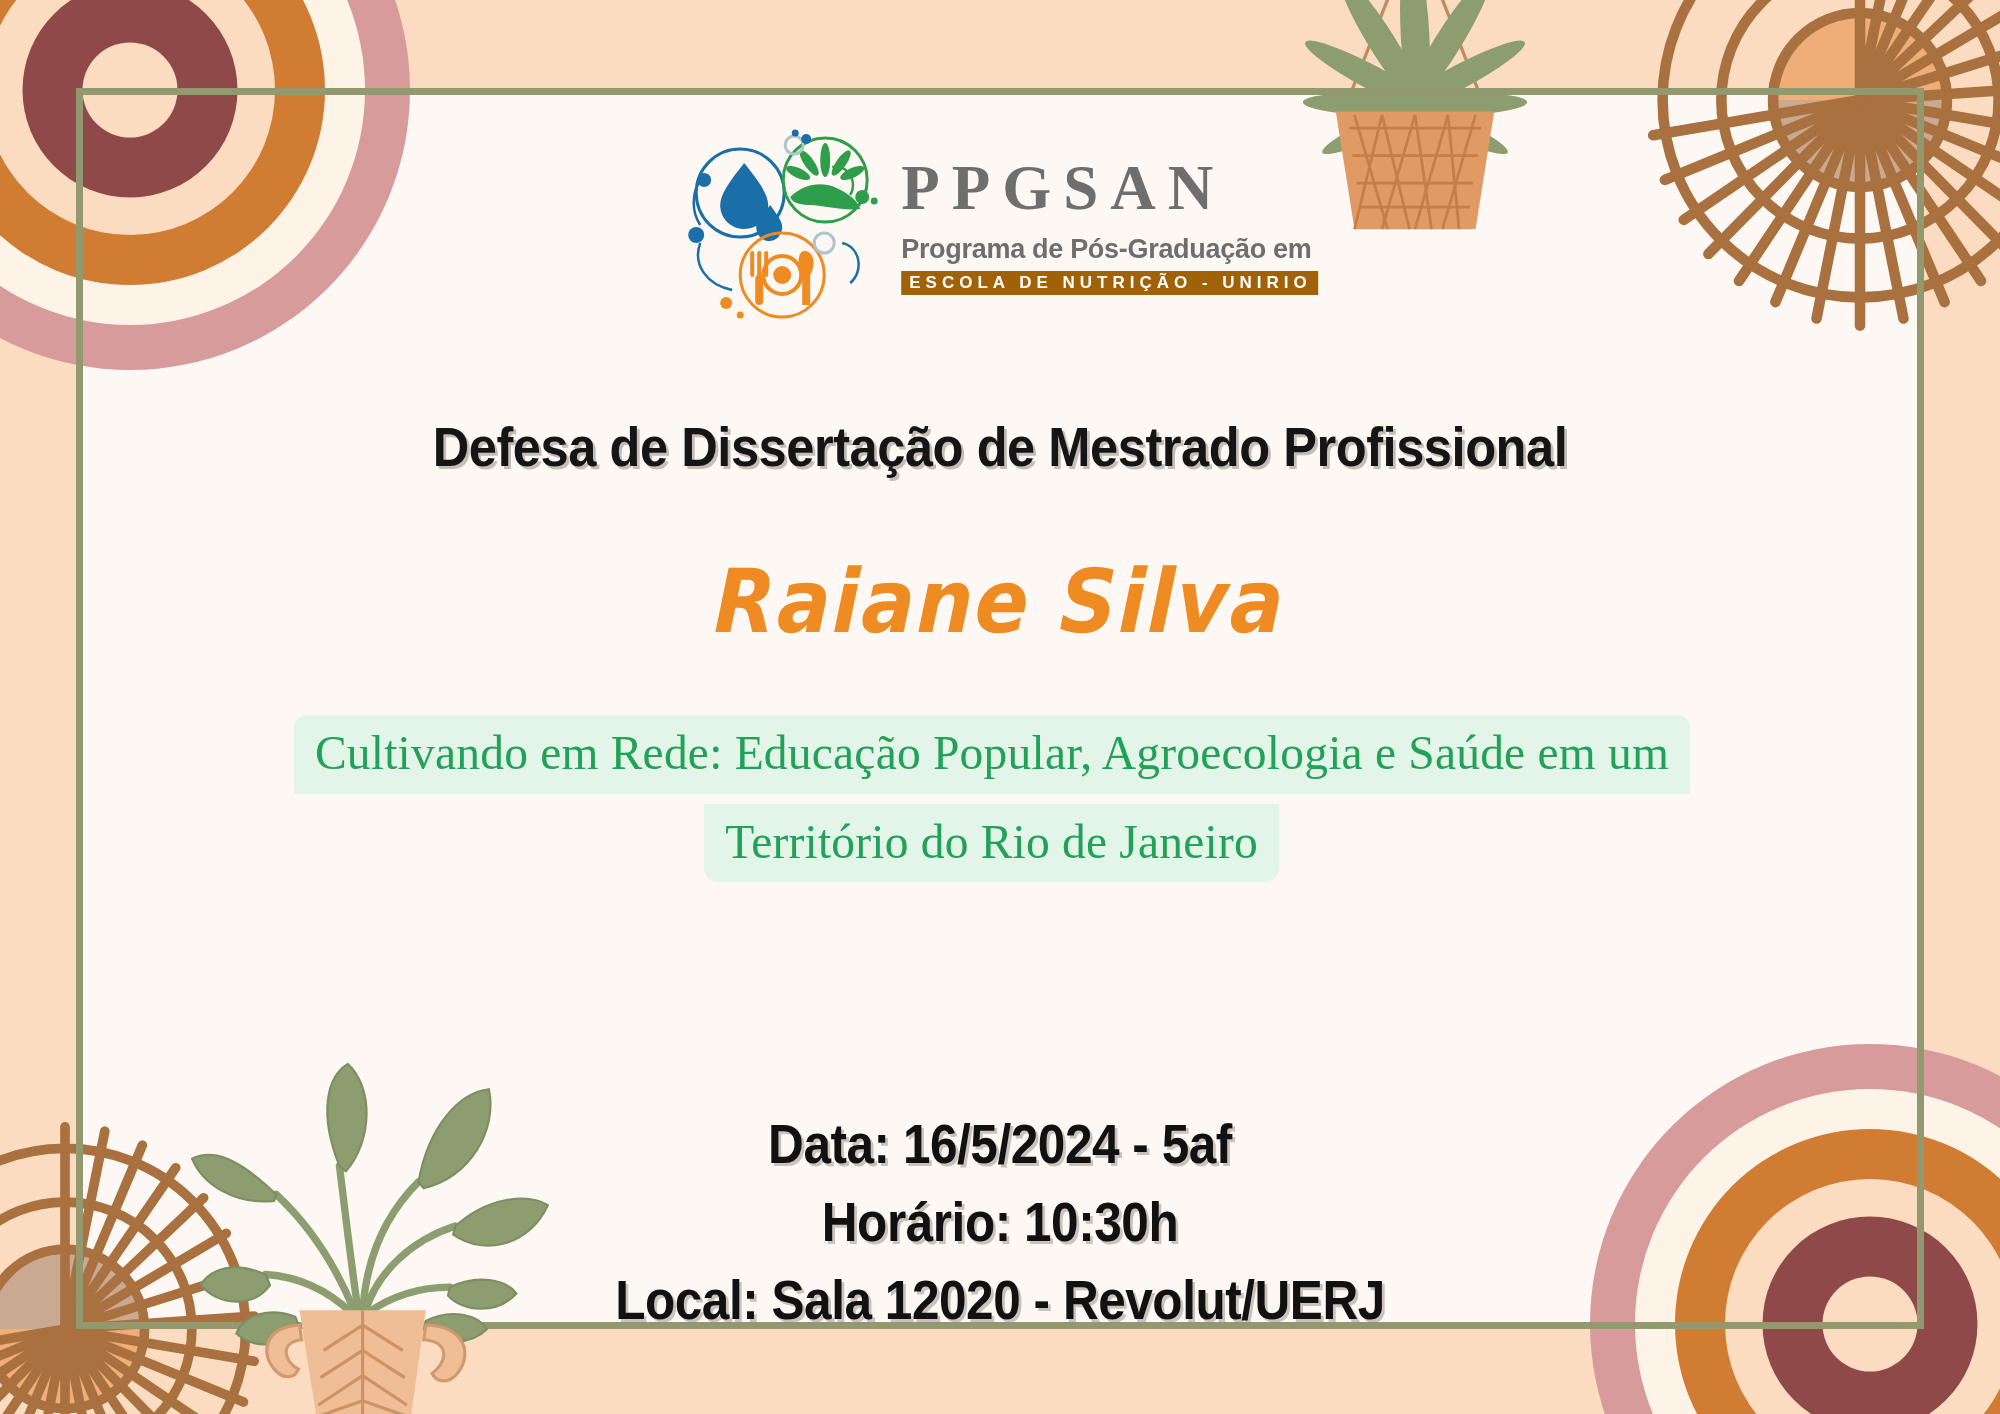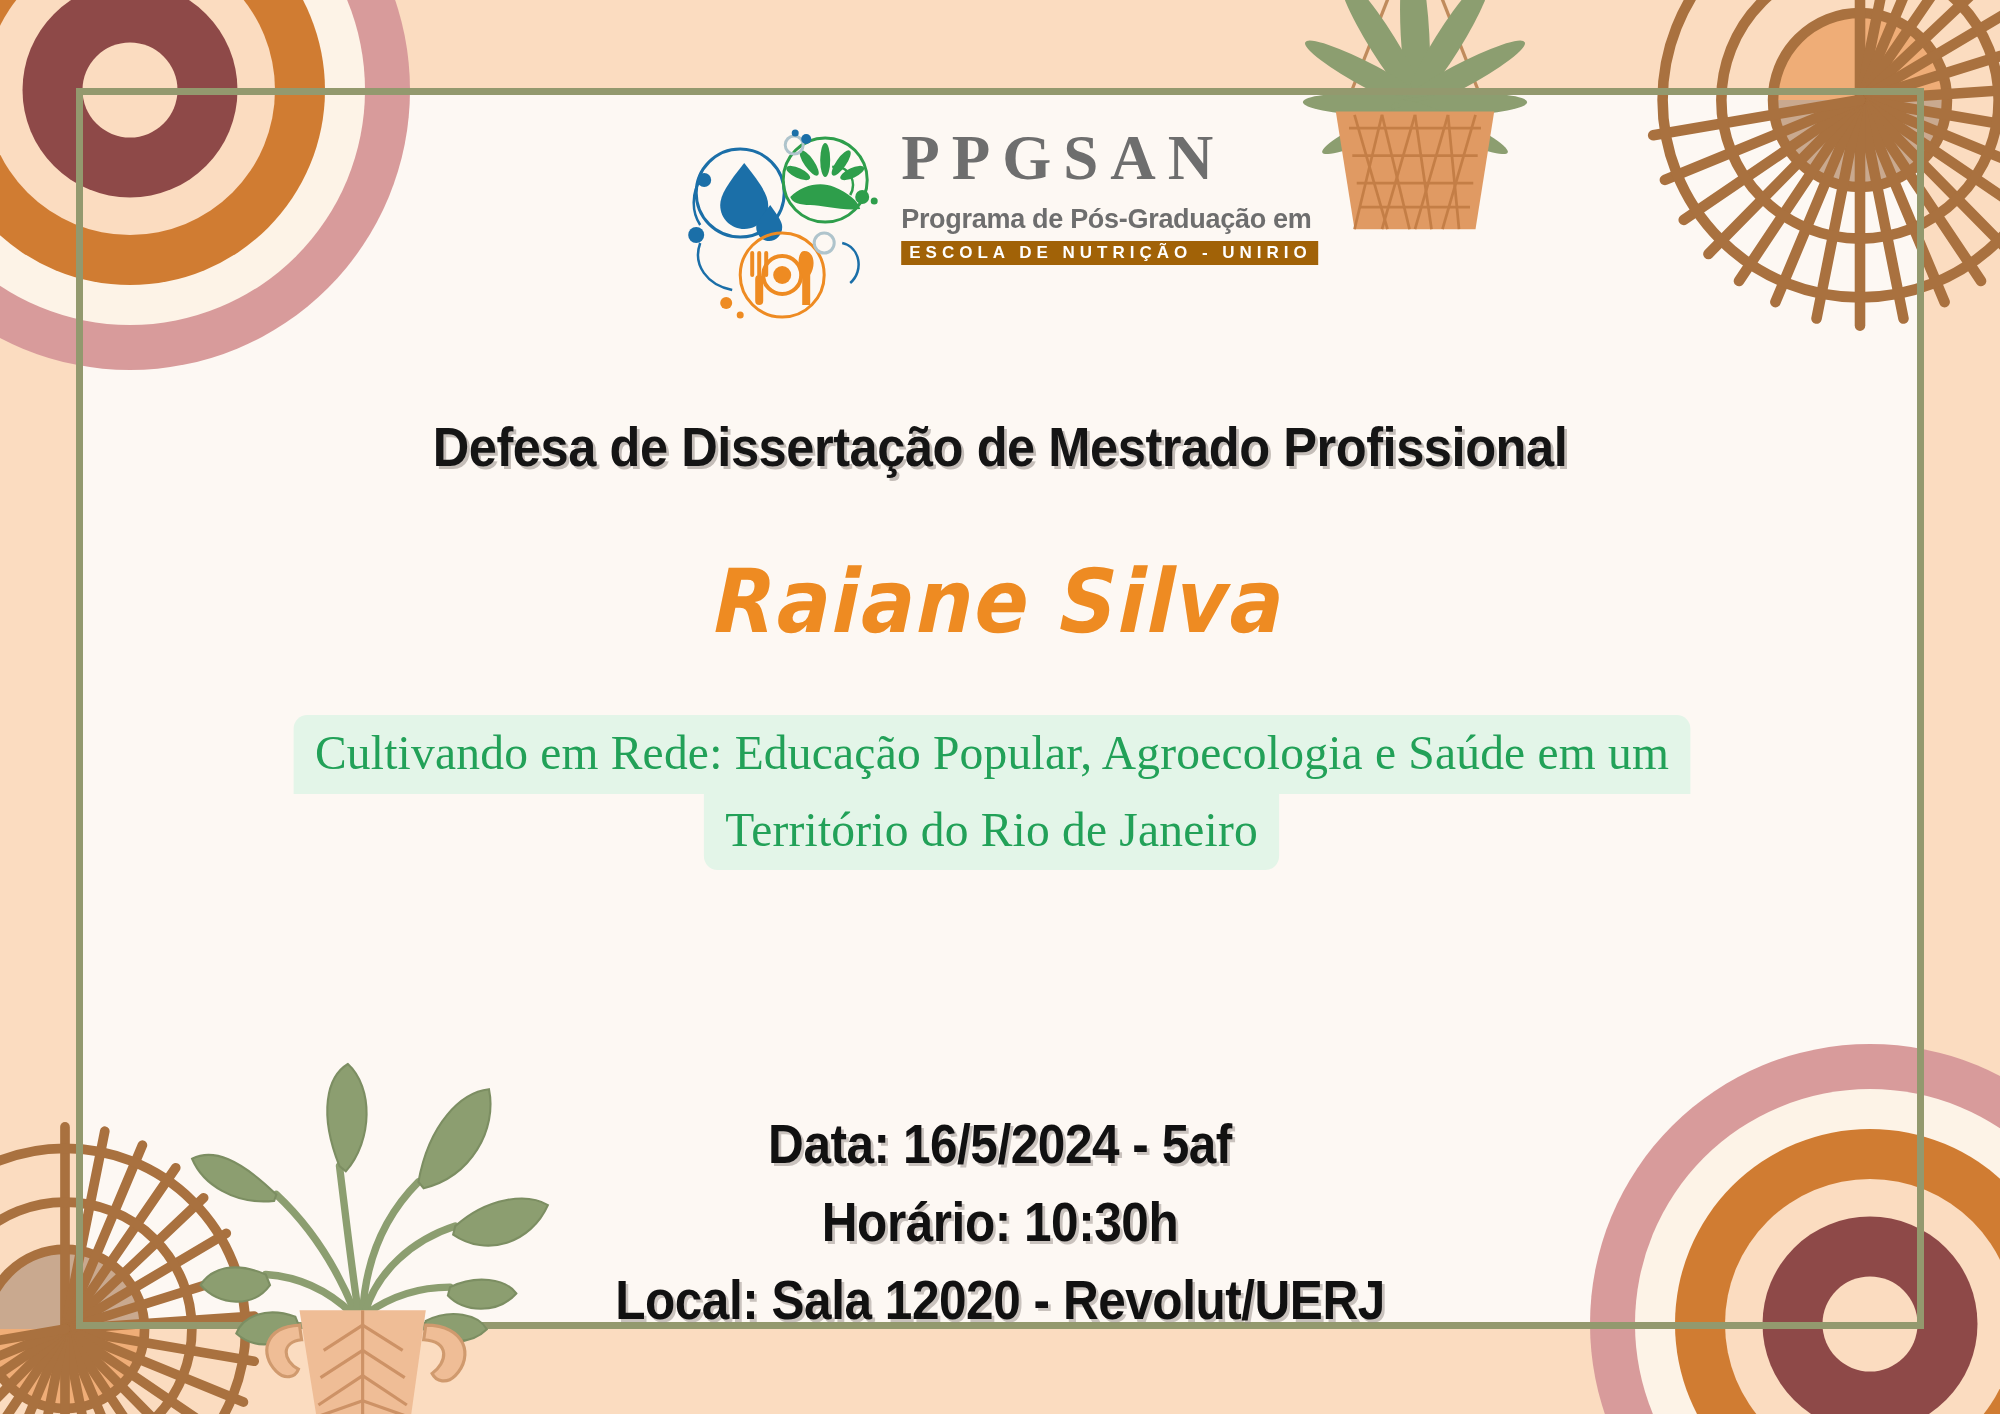--- a/index.html
+++ b/index.html
@@ -71,21 +71,21 @@
     text-align:center;
     pointer-events:none;
   }
   .content > * { pointer-events:auto; }
 
   
   .logo-block {
     position:absolute;
     left:50%; top:30px;
     transform:translateX(-50%);
-    display:flex; align-items:flex-start; gap:4px;
+    display:flex; align-items:center; gap:4px;
   }
   .logo-mark { width:215px; height:200px; flex:0 0 auto; }
   .logo-text { text-align:left; line-height:1; }
   .logo-ppgsan {
     font-family:"Liberation Serif", serif;
     font-weight:700;
     font-size:63px;
     letter-spacing:12px;
     color:#6E6E6E;
     display:block;
@@ -139,21 +139,21 @@
     font-size:88px;
     color:#EE8B22;
     letter-spacing:2px;
     transform:scaleX(0.9) skewX(-2deg);
   }
 
   
   .title-wrap {
     position:absolute;
     left:0; right:16px; top:620px;
-    display:flex; flex-direction:column; align-items:center; gap:0;
+    display:flex; flex-direction:column; align-items:center; gap:12px;
   }
   .title-line {
     display:inline-block;
     background:#E3F5E8;
     color:#22A158;
     font-family:"Liberation Serif", serif;
     font-size:49px;
     line-height:1.32;
     padding:6px 22px 8px 22px;
     border-radius:14px;

